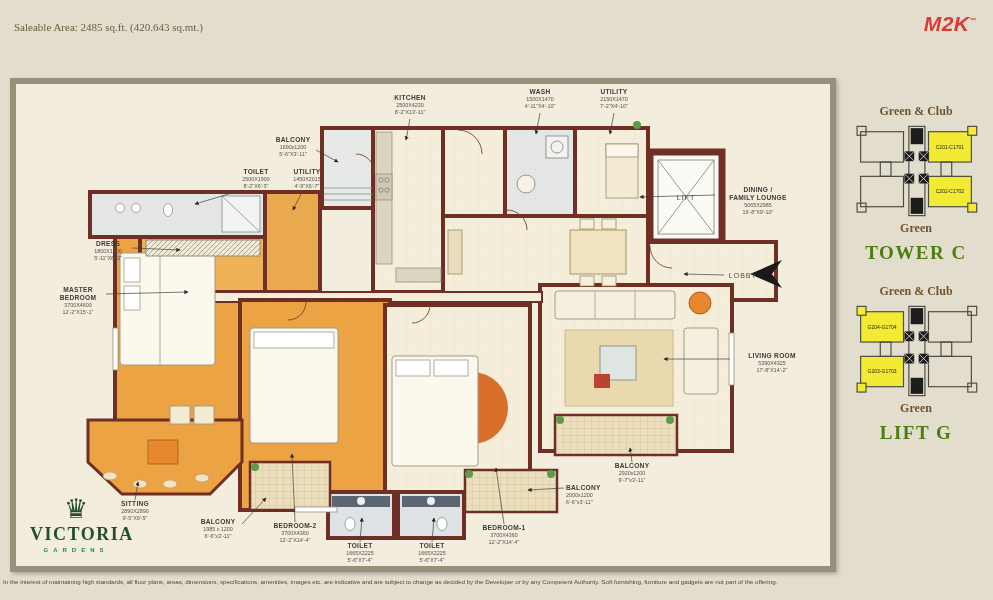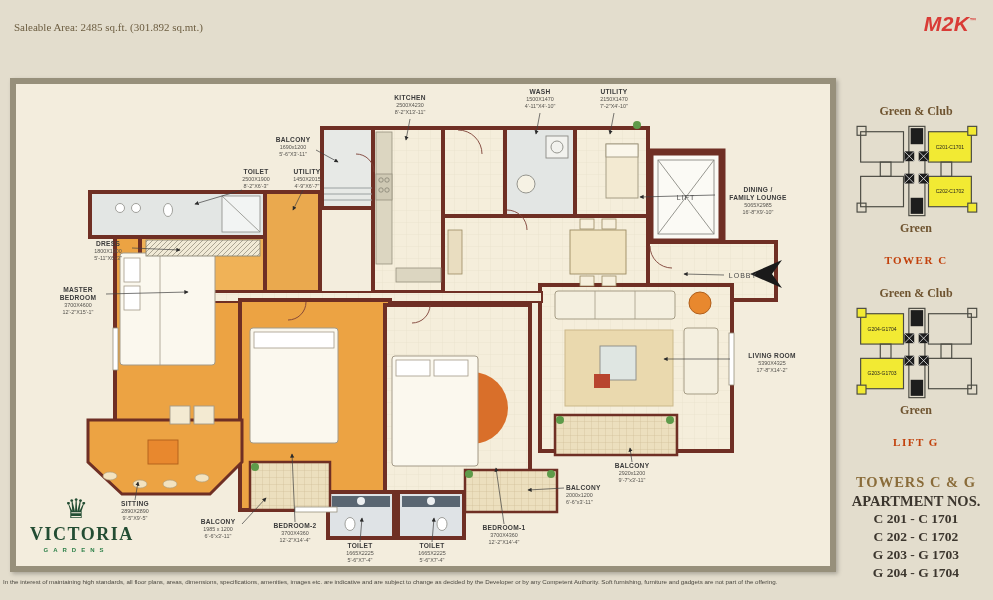--- a/index.html
+++ b/index.html
@@ -26,22 +26,22 @@
   .lname{font-size:6.6px;fill:#3b3b3b;font-weight:bold;letter-spacing:.3px;}
   .ldim{font-size:5.4px;fill:#55534e;}
   .leader{stroke:#3f3f3f;stroke-width:.7;fill:none;}
   .roomtxt{font-size:7px;fill:#4a4a4a;letter-spacing:1px;}
   
   .sidebar{position:absolute;left:842px;top:104px;width:148px;display:flex;
     flex-direction:column;align-items:center;justify-content:center;}
   .tower{display:flex;flex-direction:column;align-items:center;}
   .tower-top-label,.tower-bottom-label{
     font-family:"Liberation Serif", serif;font-weight:bold;font-size:12px;color:#6f5430;}
-  .tower-title{font-family:"Liberation Serif", serif;font-weight:bold;font-size:11px;
-    letter-spacing:1.5px;color:#c2410c;margin-top:18px;}
+  .tower-title{font-family:"Liberation Serif", serif;font-weight:bold;font-size:19px;
+    letter-spacing:1.5px;color:#4d7c0f;margin-top:6px;}
   .tower svg{margin:2px 0 0 0;}
   .apartments{margin-top:26px;text-align:center;}
   .apt-title{font-family:"Liberation Serif", serif;font-weight:bold;font-size:14.5px;
     letter-spacing:1px;color:#8a6c3a;}
   .apt-sub{font-family:"Liberation Serif", serif;font-weight:bold;font-size:14.5px;
     color:#3c362e;margin-top:2px;}
   .apt-line{font-family:"Liberation Serif", serif;font-weight:bold;font-size:13.5px;
     color:#3c362e;line-height:18px;}
   .twr-unit{font-family:"Liberation Sans", sans-serif;font-size:5.6px;fill:#1d1d1d;}
   
@@ -51,21 +51,21 @@
   .logo .lsub{font-family:"Liberation Sans", sans-serif;font-weight:bold;font-size:6px;
     letter-spacing:5px;color:#2e8049;margin-top:2px;}
   
   .disclaimer{position:absolute;left:3px;top:578px;width:800px;
     font-size:6.2px;color:#4a473f;}
 </style>
 </head>
 <body>
 
 <div class="hdr">
-  <div class="subtitle">Saleable Area: 2485 sq.ft. (301.892 sq.mt.)</div>
+  <div class="subtitle">Saleable Area: 2485 sq.ft. (420.643 sq.mt.)</div>
 </div>
 <div class="brand"><span>M2K</span><sup>™</sup></div>
 
 <div class="panel">
 <svg width="826" height="494" viewBox="0 0 826 494">
   <defs>
     <marker id="ah" markerWidth="7" markerHeight="7" refX="5.2" refY="3" orient="auto">
       <path d="M0,0 L6,3 L0,6 z" fill="#2a2a2a"></path>
     </marker>
     <pattern id="tile" width="12" height="12" patternUnits="userSpaceOnUse">
@@ -380,23 +380,15 @@
           <rect x="73" y="59" width="11" height="11"></rect>
         </g>
       <path d="M57,34 l11,11 M68,34 l-11,11 M73,34 l11,11 M84,34 l-11,11 M57,59 l11,11 M68,59 l-11,11 M73,59 l11,11 M84,59 l-11,11" stroke="#fff" stroke-width="0.8"></path>
       <text class="twr-unit" x="32" y="31" text-anchor="middle">G204-G1704</text>
       <text class="twr-unit" x="32" y="81" text-anchor="middle">G203-G1703</text>
     </svg>
     <div class="tower-bottom-label">Green</div>
     <div class="tower-title">LIFT G</div>
   </div>
 
-  <div class="apartments">
-    <div class="apt-title">TOWERS C &amp; G</div>
-    <div class="apt-sub">APARTMENT NOS.</div>
-    <div class="apt-line">C 201 - C 1701</div>
-    <div class="apt-line">C 202 - C 1702</div>
-    <div class="apt-line">G 203 - G 1703</div>
-    <div class="apt-line">G 204 - G 1704</div>
-  </div>
 </div>
 
 <div class="disclaimer">In the interest of maintaining high standards, all floor plans, areas, dimensions, specifications, amenities, images etc. are indicative and are subject to change as decided by the Developer or by any Competent Authority. Soft furnishing, furniture and gadgets are not part of the offering.</div>
 
 </body></html>

